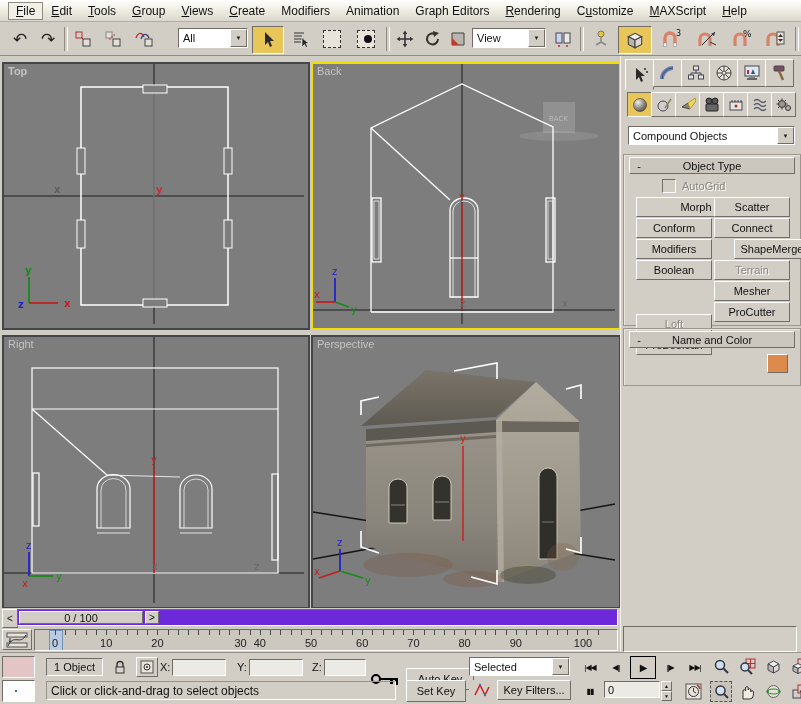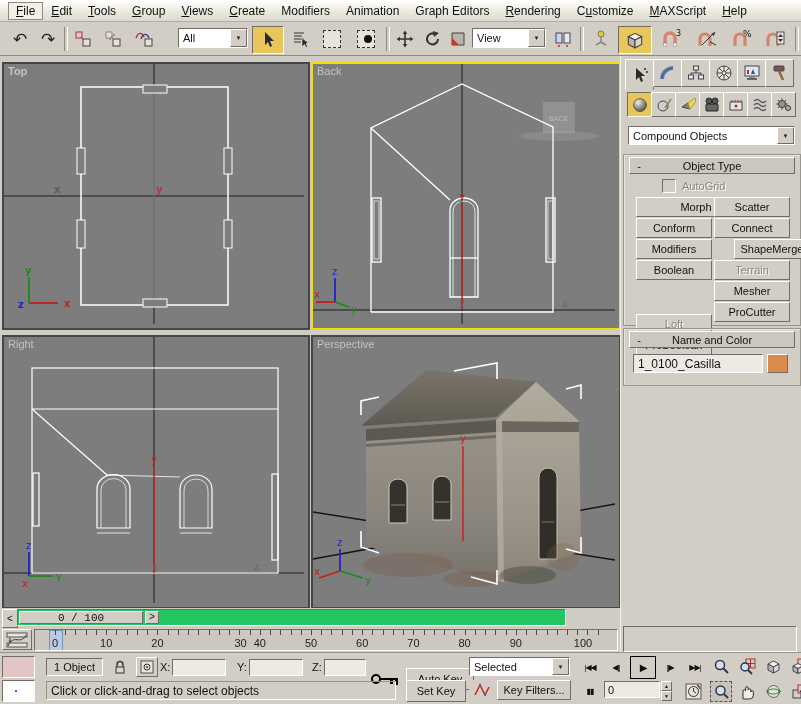--- a/index.html
+++ b/index.html
@@ -53,22 +53,22 @@
           background:#d2cec6;border:1px solid;border-color:#ffffff #716d66 #716d66 #ffffff;font-size:11px;}
   .ot-btn.disabled{color:#8a8680;text-shadow:1px 1px 0 #ffffff;}
   .chk{width:12px;height:12px;background:#d2cec6;border:1px solid;border-color:#716d66 #ffffff #ffffff #716d66;}
   .graytext{color:#8a8680;text-shadow:1px 1px 0 #fff;}
   .namefield{background:#eceae4;border:1px solid;border-color:#716d66 #ffffff #ffffff #716d66;
              display:flex;align-items:center;padding-left:4px;font-size:12px;}
   
   .timeslider{position:absolute;left:0;top:608px;width:620px;height:20px;background:#cfccc4;}
   .tsbtn{position:absolute;background:#d2cec6;border:1px solid;border-color:#ffffff #716d66 #716d66 #ffffff;
          display:flex;align-items:center;justify-content:center;font-size:10px;}
-  .tstrack{position:absolute;left:17px;top:1px;width:549px;height:17px;background:#22c55e;
-           border:1px solid;border-color:#716d66 #ffffff #ffffff #716d66;box-sizing:border-box;font-family:Liberation Mono, monospace;}
+  .tstrack{position:absolute;left:17px;top:1px;width:601px;height:17px;background:#6d28d9;
+           border:1px solid;border-color:#716d66 #ffffff #ffffff #716d66;box-sizing:border-box;}
   .trackbar{position:absolute;left:0;top:628px;width:620px;height:24px;background:#cfccc4;}
   .ruler{position:absolute;left:34px;top:1px;width:584px;height:22px;background:#ccc8c0;
          border:1px solid;border-color:#716d66 #ffffff #ffffff #716d66;box-sizing:border-box;overflow:hidden;}
   .tick{position:absolute;top:0;width:1px;height:5px;background:#4a4a4a;}
   .rlab{position:absolute;top:7px;transform:translateX(-50%);font-size:11px;color:#222;}
   .marker{position:absolute;top:0;width:12px;height:20px;background:#b9cbe2;border:1px solid #7591b5;}
   
   .statusbar{position:absolute;left:0;top:652px;width:801px;height:52px;background:#d2cec6;
              border-top:1px solid #97938b;box-sizing:border-box;}
   .field{background:#eceae4;border:1px solid;border-color:#716d66 #ffffff #ffffff #716d66;
@@ -514,23 +514,20 @@
       <div class="ot-btn disabled" style="left:12px;top:126px;margin-top:33px;">Loft</div>
       <div class="ot-btn" style="left:90px;top:126px;">Mesher</div>
       <div class="ot-btn" style="left:12px;top:147px;margin-top:33px;">ProBoolean</div>
       <div class="ot-btn" style="left:90px;top:147px;">ProCutter</div>
     </div>
 
     <div class="rollout" style="top:272px;height:56px;">
       <div class="rhead" style="top:2px;">
         <span class="minus">-</span>
         <span class="rt">Name and Color</span>
-      </div>
-      <div class="namefield abs" style="left:9px;top:25px;width:130px;height:19px;">
-        <span>1_0100_Casilla</span>
       </div>
       <div class="abs" style="left: 143px; top: 25px; width: 21px; height: 19px; border-width: 1px; border-style: solid; border-image: initial; border-color: rgb(255, 255, 255) rgb(113, 109, 102) rgb(113, 109, 102) rgb(255, 255, 255); background: rgb(221, 138, 77);"></div>
     </div>
 
     <div class="abs sunken" style="left:2px;top:570px;width:174px;height:26px;background:#d2cec6;"></div>
   </div>
 
   <div class="timeslider">
     <div class="tsbtn" style="left:2px;top:1px;width:14px;height:17px;">
       <span>&lt;</span>

